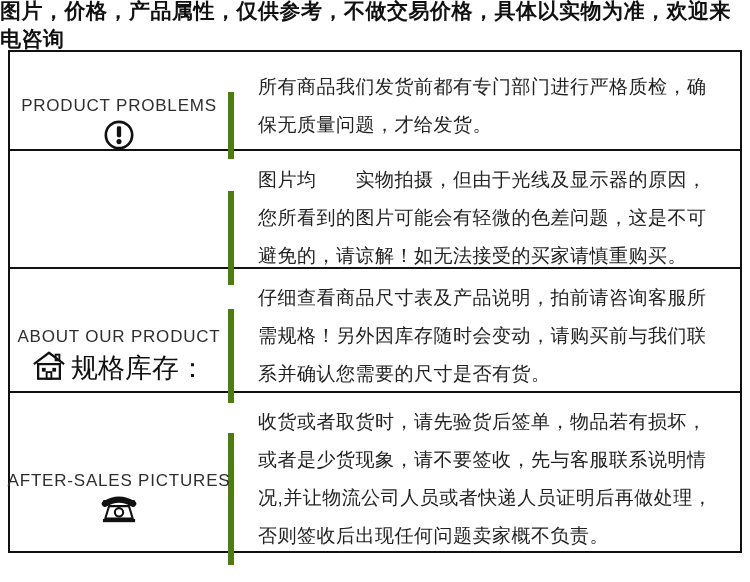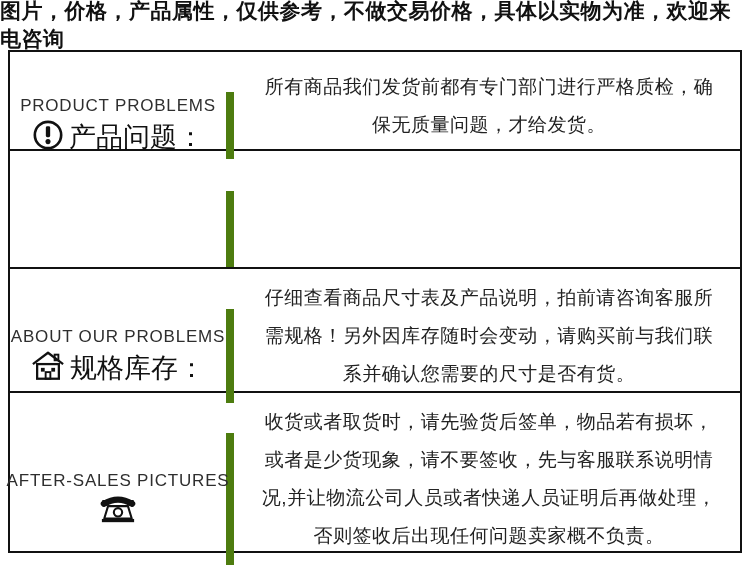--- a/index.html
+++ b/index.html
@@ -29,21 +29,21 @@
     display: grid;
     grid-template-columns: 224px 1fr;
   }
   .row + .row { border-top: 2px solid #111; }
   .row-1 { height: 97px; }
   .row-2 { height: 118px; }
   .row-3 { height: 124px; }
   .row-4 { height: 160px; }
 
   .cell-left {
-    border-right: 8px solid #4d7c0f;
+    border-right: 6px solid #4d7c0f;
     display: flex;
     flex-direction: column;
     align-items: center;
     justify-content: center;
     gap: 3px;
     padding: 4px 2px;
     margin-top: 40px;
   }
   .title-en {
     font-size: 17px;
@@ -66,21 +66,21 @@
   .cell-right {
     display: flex;
     align-items: center;
     padding: 10px 20px 10px 24px;
   }
   .cell-right p {
     font-size: 19px;
     line-height: 38px;
     color: #222;
     letter-spacing: 0.5px;
-    text-align: center;
+    text-align: left;
   }
 </style>
 </head>
 <body>
 
 <div class="page">
 
   <div class="notice-bar">图片，价格，产品属性，仅供参考，不做交易价格，具体以实物为准，欢迎来电咨询</div>
 
   <div class="info-table">
@@ -89,36 +89,38 @@
       <div class="cell-left">
         <div class="title-en">PRODUCT PROBLEMS</div>
         <div class="title-zh-line">
           <span class="icon">
             <svg width="32" height="32" viewBox="0 0 34 34">
               <circle cx="17" cy="17" r="14" fill="none" stroke="#111" stroke-width="2.8"></circle>
               <rect x="14.7" y="7.8" width="4.6" height="11.5" rx="1.5" fill="#111"></rect>
               <circle cx="17" cy="24" r="2.7" fill="#111"></circle>
             </svg>
           </span>
-          <span class="title-zh">产品问题：</span>
         </div>
       </div>
       <div class="cell-right">
         <p>所有商品我们发货前都有专门部门进行严格质检，确保无质量问题，才给发货。</p>
       </div>
     </div>
 
     <div class="row row-2">
       <div class="cell-left">
       </div>
+      <div class="cell-right">
+        <p>图片均　　实物拍摄，但由于光线及显示器的原因，您所看到的图片可能会有轻微的色差问题，这是不可避免的，请谅解！如无法接受的买家请慎重购买。</p>
+      </div>
     </div>
 
     <div class="row row-3">
       <div class="cell-left">
-        <div class="title-en">ABOUT OUR PROBLEMS</div>
+        <div class="title-en">ABOUT OUR PRODUCT</div>
         <div class="title-zh-line">
           <span class="icon">
             <svg width="34" height="31" viewBox="0 0 36 32">
               <path d="M2 14.5 L18 2.5 L34 14.5" fill="none" stroke="#111" stroke-width="2.4" stroke-linejoin="round"></path>
               <rect x="25" y="4.5" width="4" height="6" fill="none" stroke="#111" stroke-width="2"></rect>
               <rect x="6.5" y="14.5" width="23" height="15.5" fill="none" stroke="#111" stroke-width="2.4"></rect>
               <rect x="10.5" y="18.5" width="4" height="4" fill="#111"></rect>
               <rect x="21.5" y="18.5" width="4" height="4" fill="#111"></rect>
               <rect x="15.5" y="23" width="5" height="7" fill="none" stroke="#111" stroke-width="2"></rect>
             </svg>

